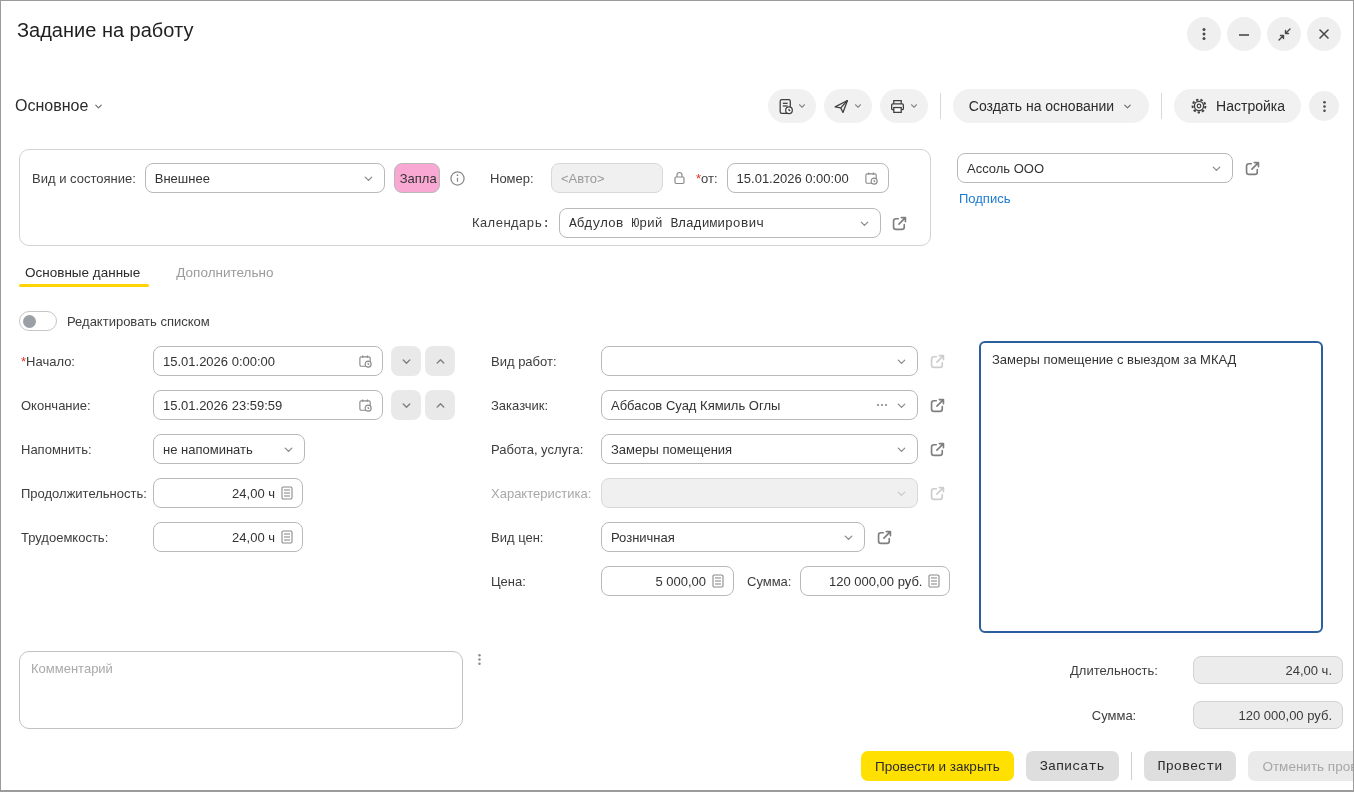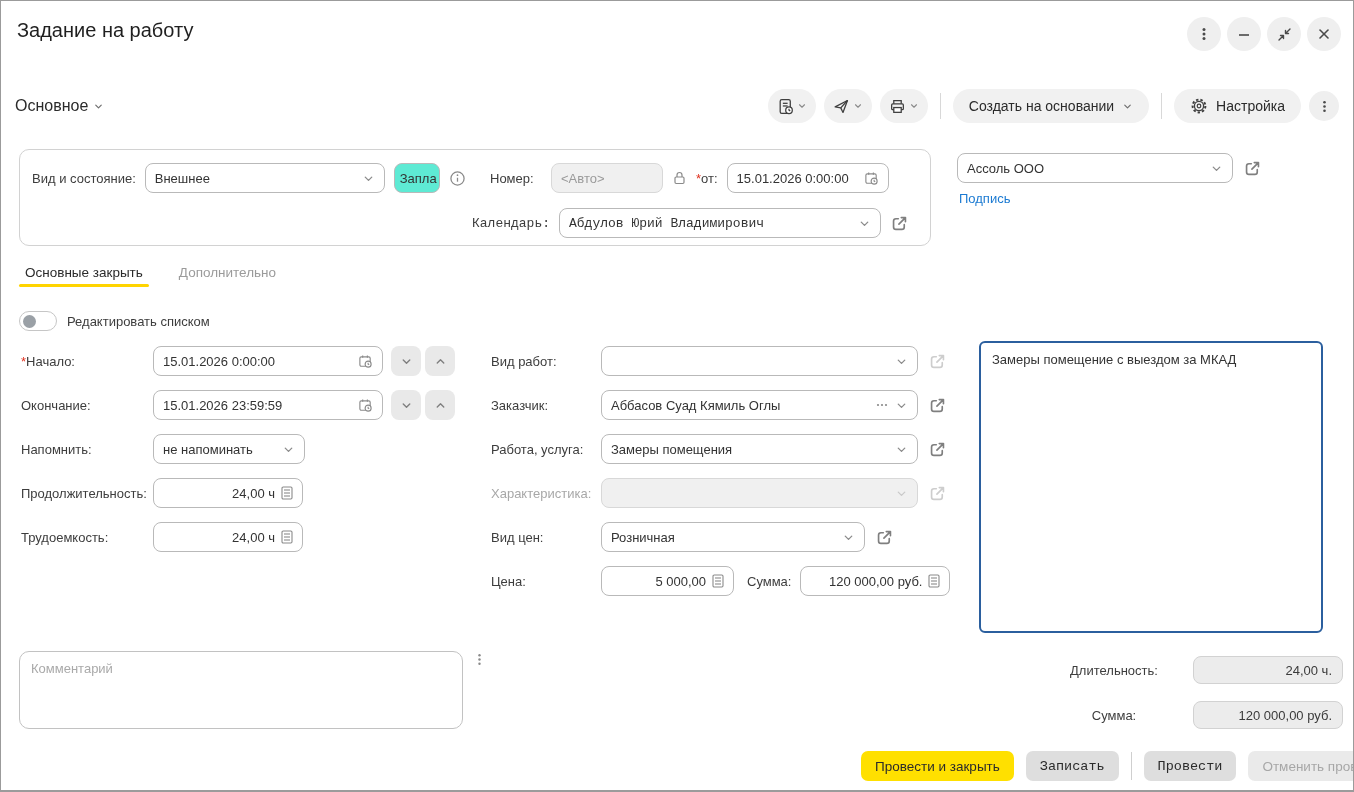--- a/index.html
+++ b/index.html
@@ -32,21 +32,21 @@
   .g-row2 { position:absolute; left:452px; top:58px; display:flex; align-items:center; gap:9px;font-family:Liberation Mono, monospace; }
 
   .fld { height:30px; border:1px solid #b9b9b9; border-radius:8px; background:#fff;
          display:flex; align-items:center; padding:0 9px; gap:6px; }
   .fld input { border:0; outline:0; width:100%; font:inherit; color:#333; background:transparent; }
   .fld.num input { text-align:right; }
   .fld.disabled { background:#f0f0f0; border-color:#d8d8d8; }
   .fld.disabled input { color:#9a9a9a; }
   .selval { flex:1; color:#333; white-space:nowrap; overflow:hidden; }
 
-  .smallbtn { height:30px; border:1px solid #b9b9b9; border-radius:8px; background:#5eead4;
+  .smallbtn { height:30px; border:1px solid #b9b9b9; border-radius:8px; background:#f9a8d4;
               padding:0 5px; font:inherit; color:#333; max-width:46px; overflow:hidden;
               white-space:nowrap; cursor:pointer; }
   .step { width:30px; height:30px; border:none; border-radius:8px; background:#e9e9e9;
           display:flex; align-items:center; justify-content:center; color:#7f7f7f; cursor:pointer; }
 
   .icn { color:#8a8a8a; display:inline-flex; }
   .icn.dis { color:#cdcdcd; }
   .openbtn { background:none; border:none; padding:0; cursor:pointer; display:inline-flex; }
 
   .orgrow { position:absolute; left:956px; top:152px; display:flex; align-items:center; gap:10px; }
@@ -299,21 +299,21 @@
     <button class="openbtn icn" style="color:#7f7f7f">
       <svg width="19" height="19" viewBox="0 0 16 16" fill="none" stroke="currentColor" stroke-width="1.4" stroke-linecap="round" stroke-linejoin="round">
           <path d="M7 4 H5 A2 2 0 0 0 3 6 V11 A2 2 0 0 0 5 13 H10 A2 2 0 0 0 12 11 V9"></path>
           <path d="M7.5 8.5 L13 3 M9.5 3 H13 V6.5"></path>
         </svg>
     </button>
   </div>
   <a class="signlink">Подпись</a>
 
   <div class="tabs">
-    <span class="tab active">Основные закрыть</span>
+    <span class="tab active">Основные данные</span>
     <span class="tab inactive">Дополнительно</span>
   </div>
   <div class="tab-underline"></div>
 
   <div class="togglerow">
     <div class="toggle">
         <div class="knob"></div>
       </div>
     <span class="flabel">Редактировать списком</span>
   </div>

